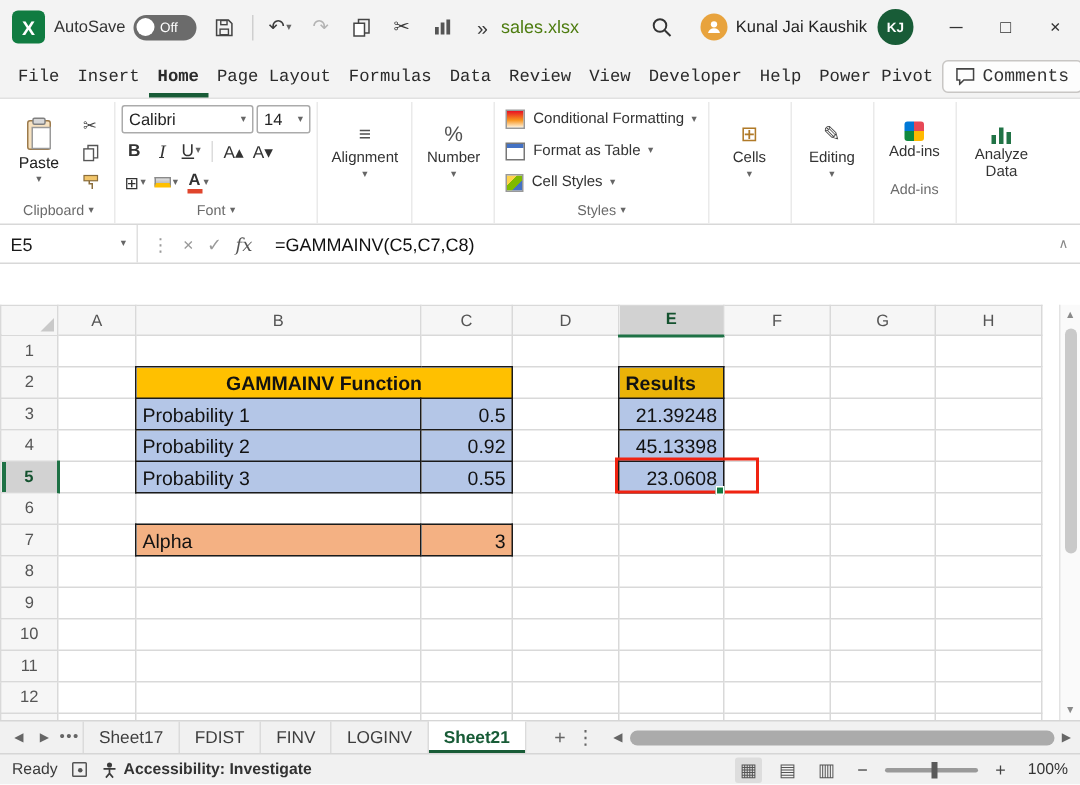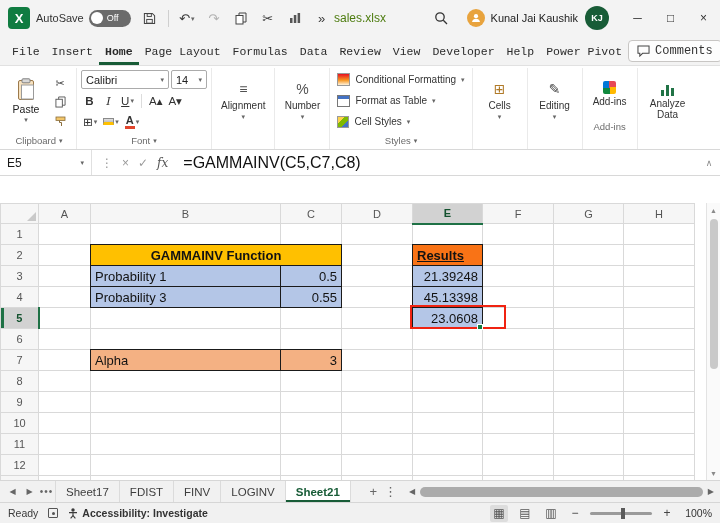--- a/index.html
+++ b/index.html
@@ -61,21 +61,21 @@
 .ico-an{width:14px;height:13px;background-image:linear-gradient(#217346,#217346),linear-gradient(#217346,#217346),linear-gradient(#217346,#217346);background-size:3px 6px,3px 11px,3px 8px;background-position:0 bottom,5px bottom,10px bottom;background-repeat:no-repeat;}
 .ico-cells{color:#B07A28;}
 .ico-pencil{color:#444;}
 
 
 .fbar{flex:0 0 26px;display:flex;align-items:stretch;background:#fff;border-bottom:1px solid #D8D8D8;}
 .namebox{width:92px;display:flex;align-items:center;justify-content:space-between;padding:0 7px;font-size:12px;border-right:1px solid #E0E0E0;color:#1a1a1a;}
 .fxicons{display:flex;align-items:center;gap:9px;padding:0 9px;color:#9A9A9A;font-size:12px;}
 .fxi{color:#9A9A9A;font-size:12px;}
 .fx{font-style:italic;font-family:"DejaVu Serif",serif;color:#555;font-size:12px;}
-.ftext{flex:1;display:flex;align-items:center;padding-left:6px;font-size:16px;color:#111;}
+.ftext{flex:1;display:flex;align-items:center;padding-left:6px;font-size:12px;color:#111;}
 .fcollapse{width:22px;display:flex;align-items:center;justify-content:center;color:#888;font-size:9px;}
 .gapstrip{flex:0 0 27px;background:#fff;}
 
 
 .gridwrap{flex:0 0 277px;position:relative;overflow:hidden;background:#fff;}
 table.grid{border-collapse:collapse;table-layout:fixed;width:694px;}
 .grid th,.grid td{border:1px solid #D9D9D9;overflow:hidden;white-space:nowrap;}
 .hr{height:20px;}
 .corner{background:#F6F6F6;position:relative;}
 .corner::after{content:"";position:absolute;right:2px;bottom:2px;border-left:9px solid transparent;border-bottom:9px solid #C9C9C9;}
@@ -90,21 +90,21 @@
 .mini tr{height:21px;}
 .mini td{border:1px solid #1A1A1A;font-size:13px;padding:0 4px;overflow:hidden;white-space:nowrap;color:#121212;}
 .ftab{left:90px;top:41px;}
 .ptab{left:90px;top:146px;}
 .rtab{left:412px;top:41px;}
 .tg{background:#FFC000;font-weight:bold;text-align:center;}
 .tl{background:#B4C6E7;}
 .tv{background:#B4C6E7;text-align:right;}
 .pl{background:#F4B183;}
 .pv{background:#F4B183;text-align:right;}
-.rhd{background:#f97316;color:#C00000;font-weight:bold;text-decoration:underline;}
+.rhd{background:#eab308;color:#C00000;font-weight:bold;}
 .rv{background:#B4C6E7;text-align:right;}
 .redbox{position:absolute;left:410px;top:102px;width:96px;height:24px;border:2px solid #F02311;z-index:5;pointer-events:none;}
 .fillhandle{position:absolute;left:477px;top:121px;width:6px;height:6px;background:#107C41;border:1px solid #fff;z-index:6;}
 .vscroll{position:absolute;top:0;right:0;width:14px;height:277px;background:#FAFAFA;border-left:1px solid #E3E3E3;display:flex;flex-direction:column;align-items:center;z-index:7;}
 .vsarr{font-size:7px;color:#8A8A8A;height:14px;display:flex;align-items:center;}
 .vtrack{flex:1;width:100%;position:relative;}
 .vthumb{position:absolute;top:2px;left:3px;width:8px;height:150px;background:#C9C9C9;border-radius:4px;}
 
 
 .sheetbar{flex:0 0 22px;background:#F1F1F1;border-top:1px solid #D6D6D6;display:flex;align-items:stretch;font-size:11.5px;color:#444;padding-left:4px;}
@@ -577,20 +577,24 @@
         </colgroup>
       <tbody>
           <tr>
             <td colspan="2" class="tg">GAMMAINV Function</td>
           </tr>
       <tr>
             <td class="tl">Probability 1</td>
             <td class="tv">0.5</td>
           </tr>
       <tr>
+            <td class="tl">Probability 2</td>
+            <td class="tv">0.92</td>
+          </tr>
+      <tr>
             <td class="tl">Probability 3</td>
             <td class="tv">0.55</td>
           </tr>
     </tbody>
       </table>
 
     <table class="mini ptab">
       <colgroup>
           <col style="width:190px">
           <col style="width:61px">

